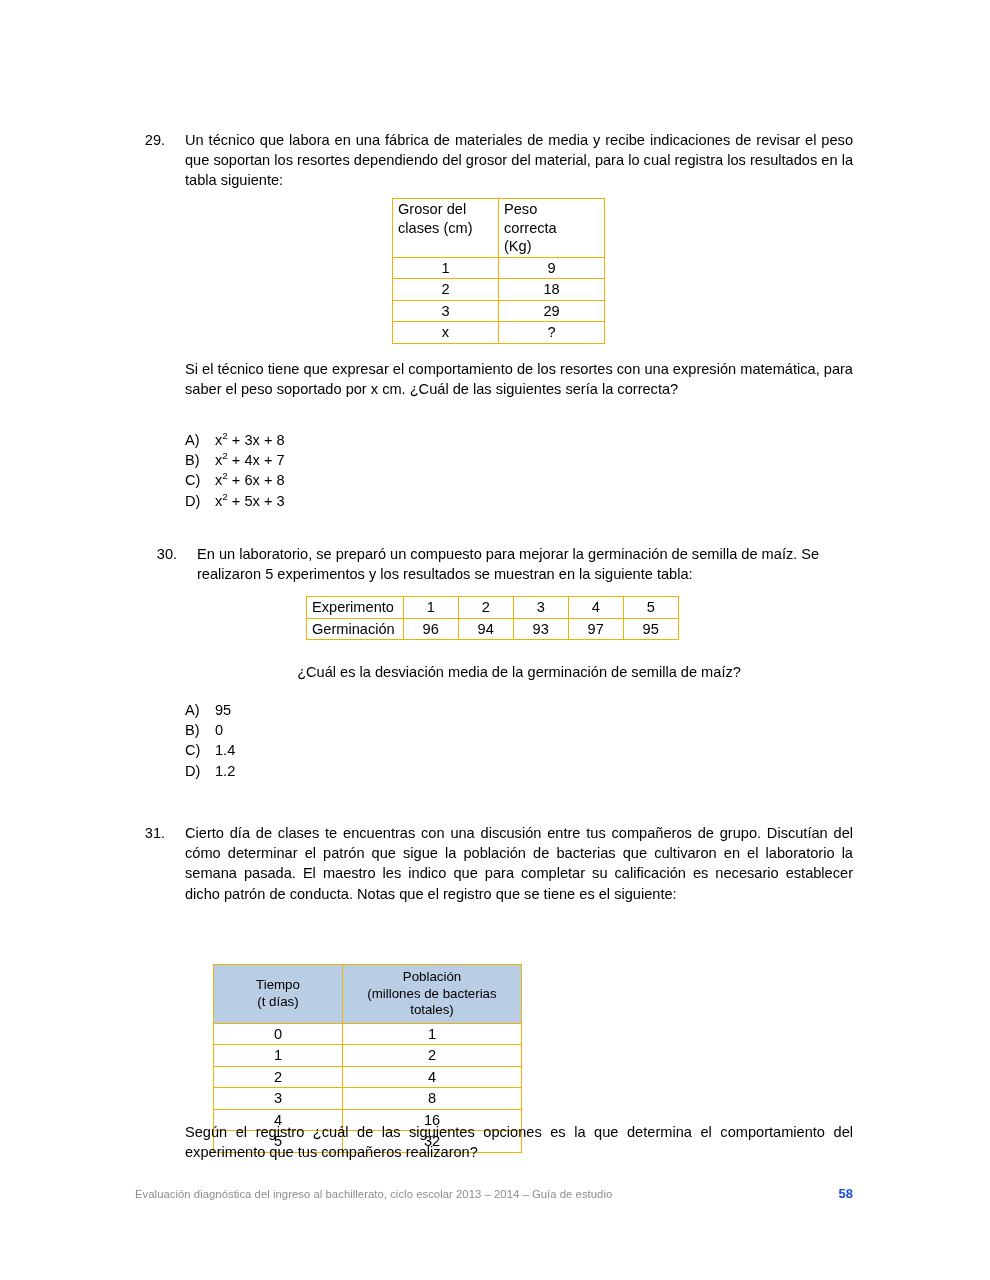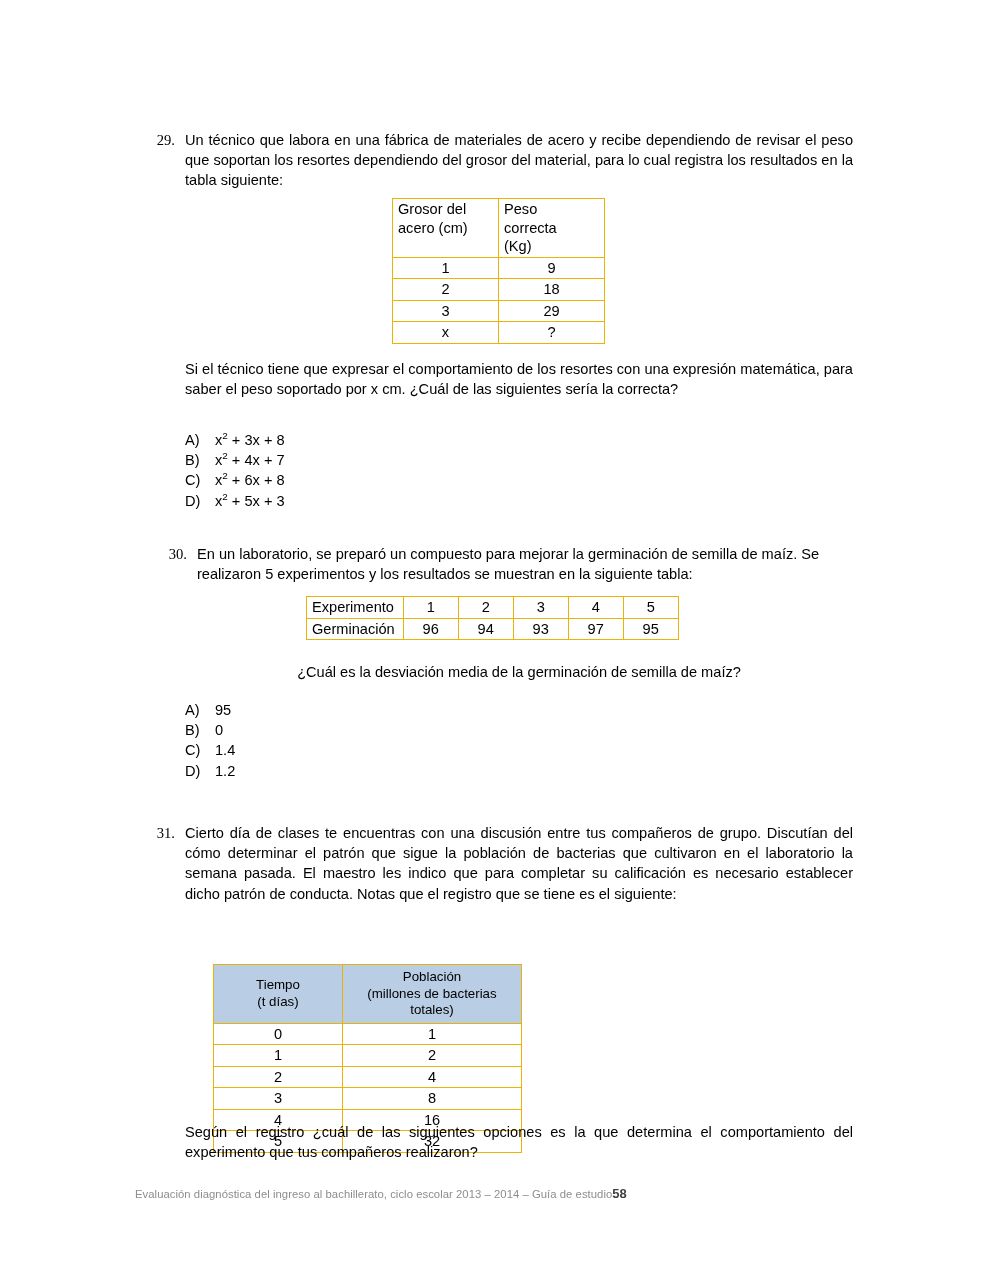--- a/index.html
+++ b/index.html
@@ -28,22 +28,21 @@
     left: 135px;
     width: 718px;
   }
   .q-num {
     position: absolute;
     left: 0;
     top: 0;
     width: 40px;
     font-size: 14.6px;
     line-height: 20.2px;
-    text-align: right;
-    font-family: Liberation Serif, serif;
+    text-align: center;
   }
   .q-body {
     margin-left: 50px;
     font-size: 14.6px;
     line-height: 20.2px;
     text-align: justify;
     text-justify: inter-word;
   }
   .q-body.nojust { text-align: left; }
 
@@ -132,49 +131,50 @@
   #table-bacteria td.dv { height: 18px; }
 
   
   .footer {
     position: absolute;
     left: 135px;
     top: 1186px;
     width: 718px;
     display: flex;
     align-items: baseline;
+    justify-content: space-between;
   }
   .footer-text {
     font-size: 11.3px;
     color: #8d8d8d;
     letter-spacing: 0.04px;
     white-space: nowrap;
   }
   .footer-page {
     font-size: 13px;
-    color: #404040;
+    color: #1d4ed8;
     font-weight: bold;
   }
 </style>
 </head>
 <body>
 
 <div class="page">
 
   <div class="question" style="top:130px;">
     <div class="q-num">29.</div>
-    <div class="q-body">Un técnico que labora en una fábrica de materiales de acero y recibe dependiendo de revisar el peso que soportan los resortes dependiendo del grosor del material, para lo cual registra los resultados en la tabla siguiente:</div>
+    <div class="q-body">Un técnico que labora en una fábrica de materiales de media y recibe indicaciones de revisar el peso que soportan los resortes dependiendo del grosor del material, para lo cual registra los resultados en la tabla siguiente:</div>
   </div>
 
   <table class="tbl" id="table-steel">
     <tbody>
         <tr>
       <td class="hd">
         <span>Grosor del</span><br>
-        <span>acero (cm)</span>
+        <span>clases (cm)</span>
       </td>
       <td class="hd">
         <span>Peso</span><br>
         <span>correcta</span><br>
         <span>(Kg)</span>
       </td>
     </tr>
     <tr>
       <td class="c">1</td>
       <td class="c">9</td>

